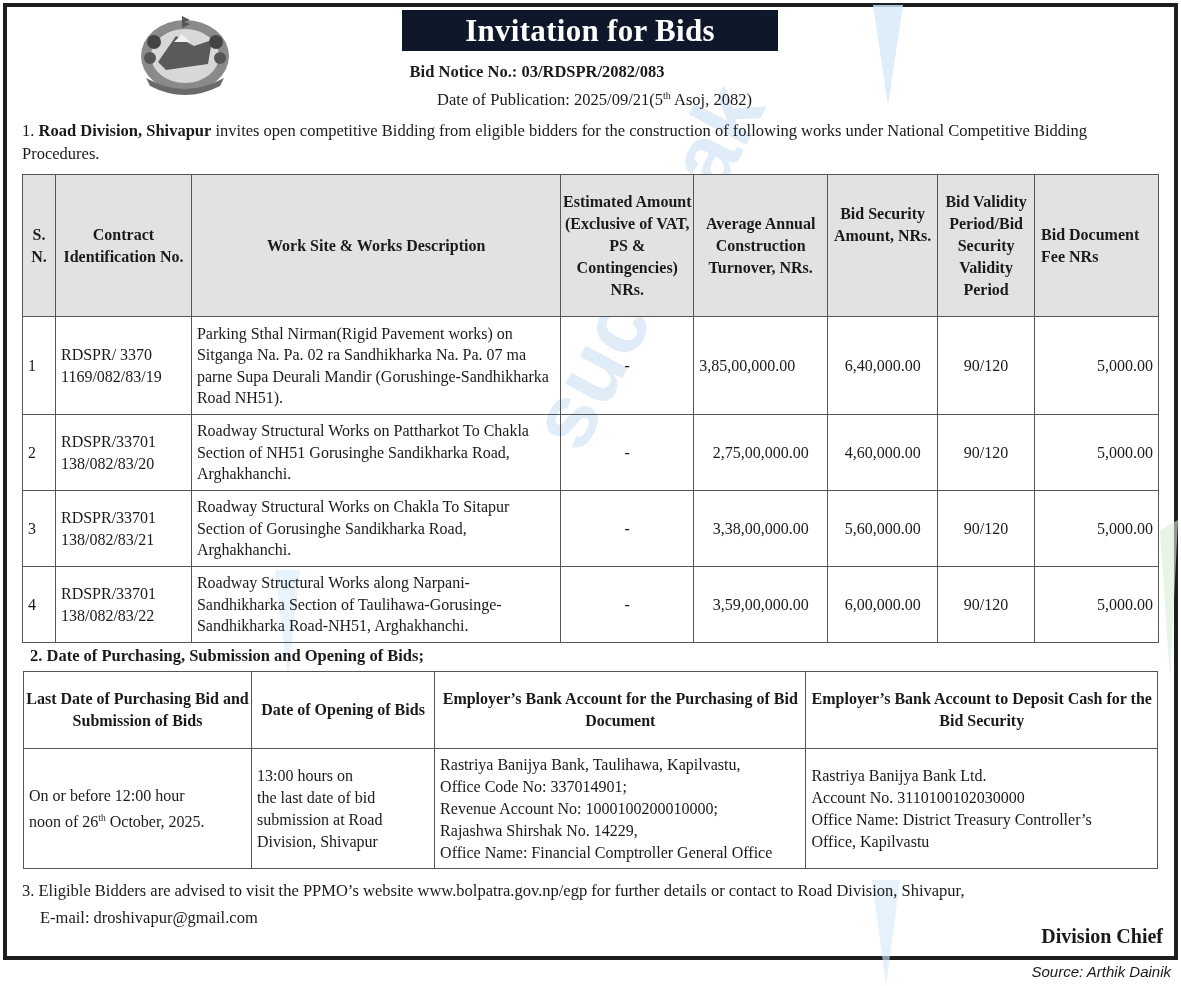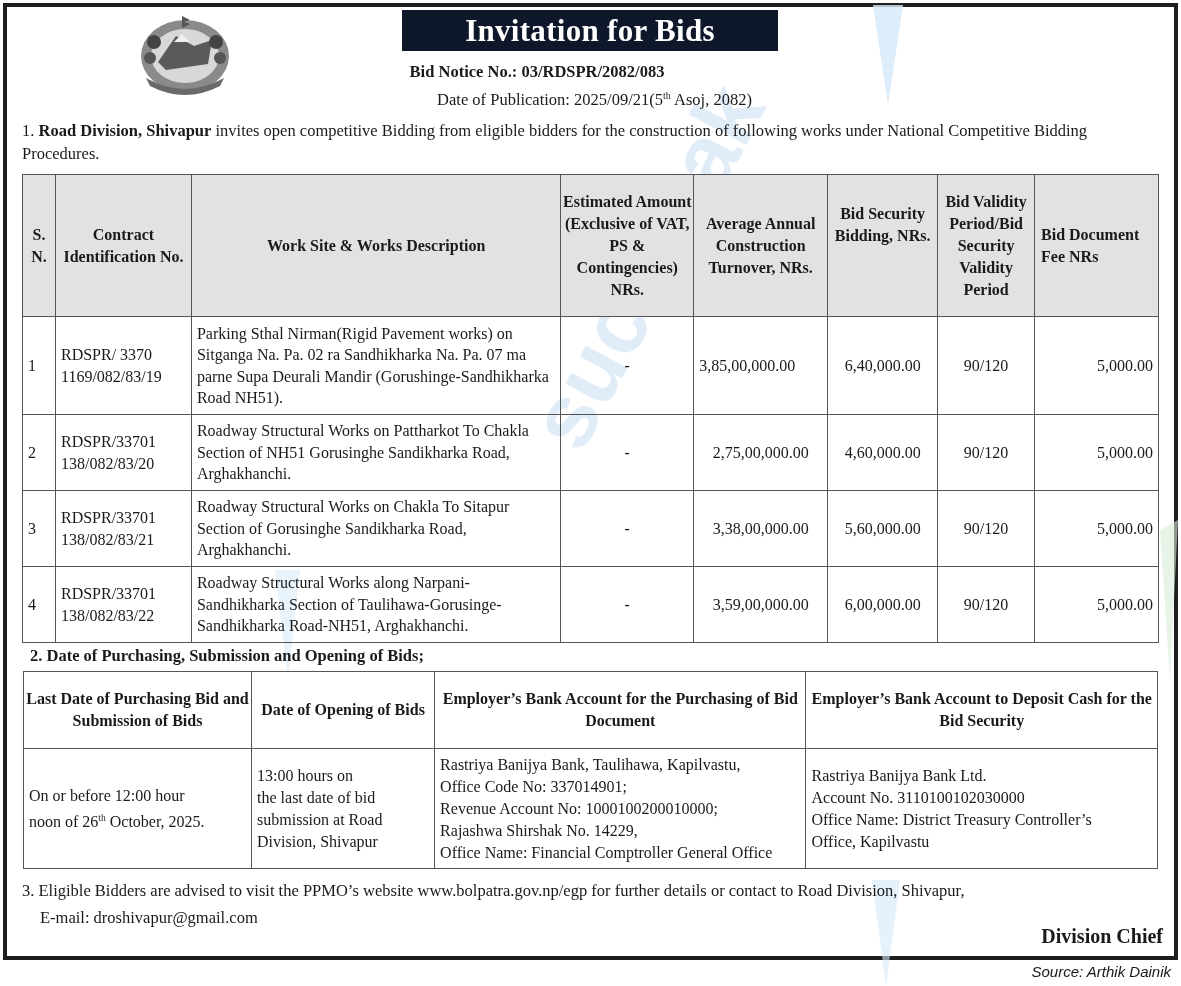--- a/index.html
+++ b/index.html
@@ -100,21 +100,21 @@
 <div class="intro"><span>1. </span><b>Road Division, Shivapur</b><span> invites open competitive Bidding from eligible bidders for the construction of following works under National Competitive Bidding Procedures.</span></div>
 
 <table class="works">
   <tbody>
       <tr class="hdr-row">
     <th class="c-sn" style="text-align:center">S. N.</th>
     <th class="c-id">Contract Identification No.</th>
     <th class="c-desc">Work Site &amp; Works Description</th>
     <th class="c-est">Estimated Amount (Exclusive of VAT, PS &amp; Contingencies) NRs.</th>
     <th class="c-turn" style="text-align:center">Average Annual Construction Turnover, NRs.</th>
-    <th class="c-sec" style="vertical-align:top;padding-top:28px">Bid Security Bidding, NRs.</th>
+    <th class="c-sec" style="vertical-align:top;padding-top:28px">Bid Security Amount, NRs.</th>
     <th class="c-val">Bid Validity Period/Bid Security Validity Period</th>
     <th class="c-fee h-fee">Bid Document Fee NRs</th>
   </tr>
   <tr class="r1">
     <td class="c-sn">1</td>
     <td class="c-id">RDSPR/ 3370 1169/082/83/19</td>
     <td class="c-desc">Parking Sthal Nirman(Rigid Pavement works) on Sitganga Na. Pa. 02 ra Sandhikharka Na. Pa. 07 ma parne Supa Deurali Mandir (Gorushinge-Sandhikharka Road NH51).</td>
     <td class="c-est">-</td>
     <td class="c-turn">3,85,00,000.00</td>
     <td class="c-sec">6,40,000.00</td>

